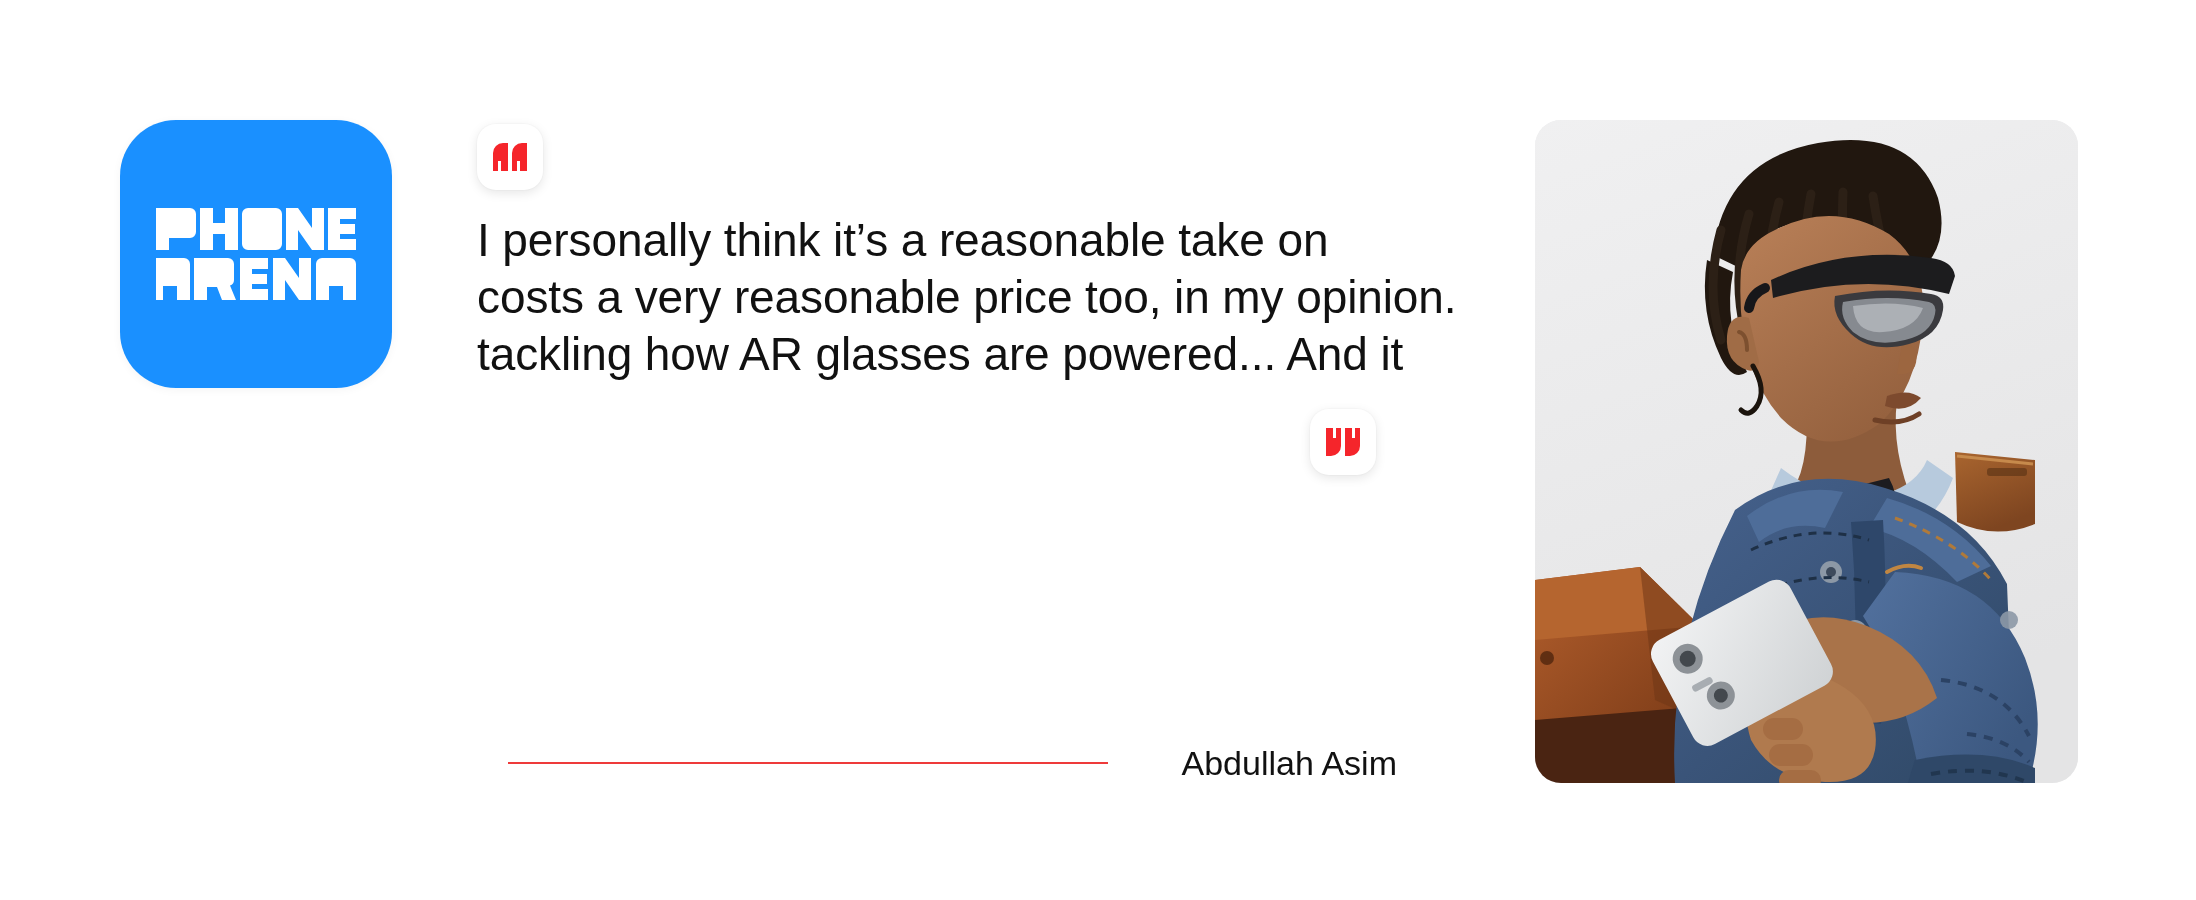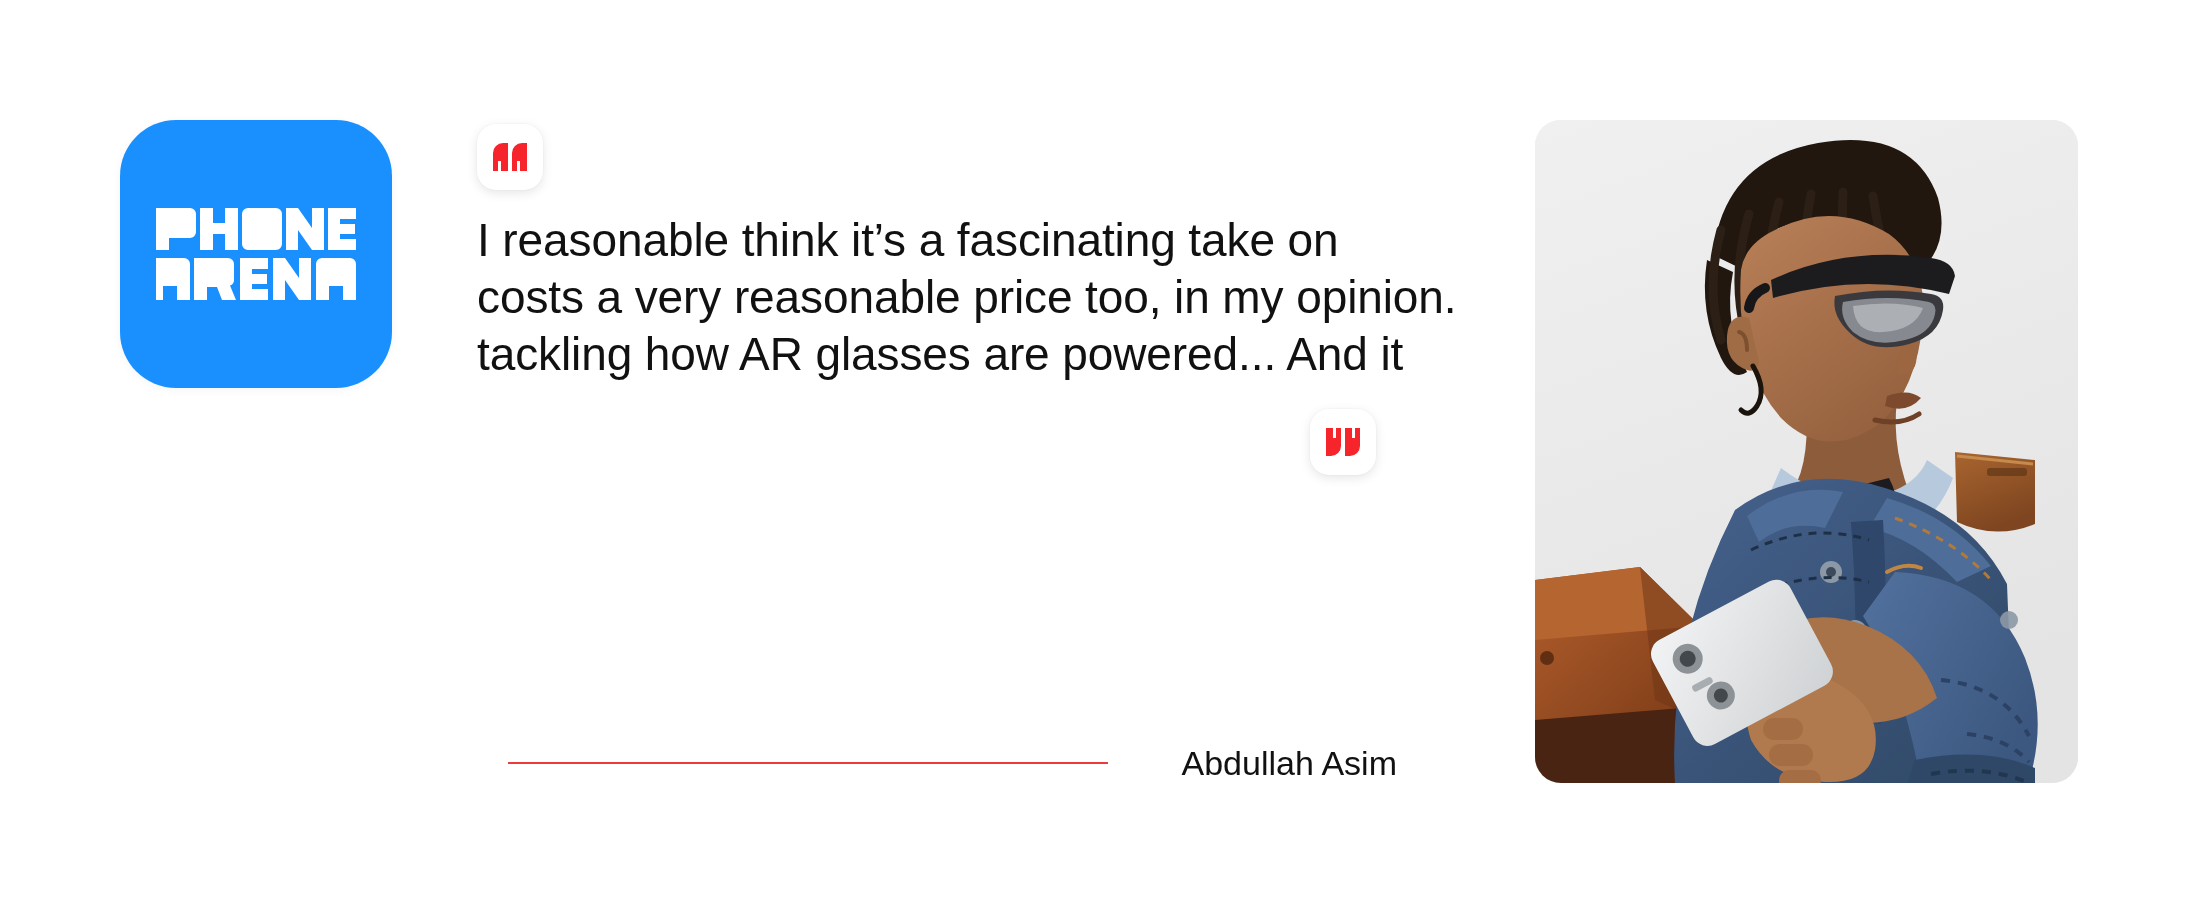--- a/index.html
+++ b/index.html
@@ -154,21 +154,21 @@
     <div class="quote-badge open">
       <svg width="34" height="28" viewBox="0 0 34 28" aria-hidden="true">
         <g fill="#f5252b">
           <path d="M0 28 V10 A10 10 0 0 1 10 0 H15 V28 H8 V18 H5 V28 Z"></path>
           <path d="M19 28 V10 A10 10 0 0 1 29 0 H34 V28 H27 V18 H24 V28 Z"></path>
         </g>
       </svg>
     </div>
 
     <div class="quote-text">
-      <span class="line">I reasonable think it’s a fascinating take on</span>
+      <span class="line">I personally think it’s a reasonable take on</span>
       <span class="line">costs a very reasonable price too, in my opinion.</span>
       <span class="line">tackling how AR glasses are powered... And it</span>
     </div>
 
     <div class="quote-badge close">
       <svg width="34" height="28" viewBox="0 0 34 28" aria-hidden="true">
         <g fill="#f5252b">
           <path d="M15 0 V18 A10 10 0 0 1 5 28 H0 V0 H7 V10 H10 V0 Z"></path>
           <path d="M34 0 V18 A10 10 0 0 1 24 28 H19 V0 H26 V10 H29 V0 Z"></path>
         </g>

